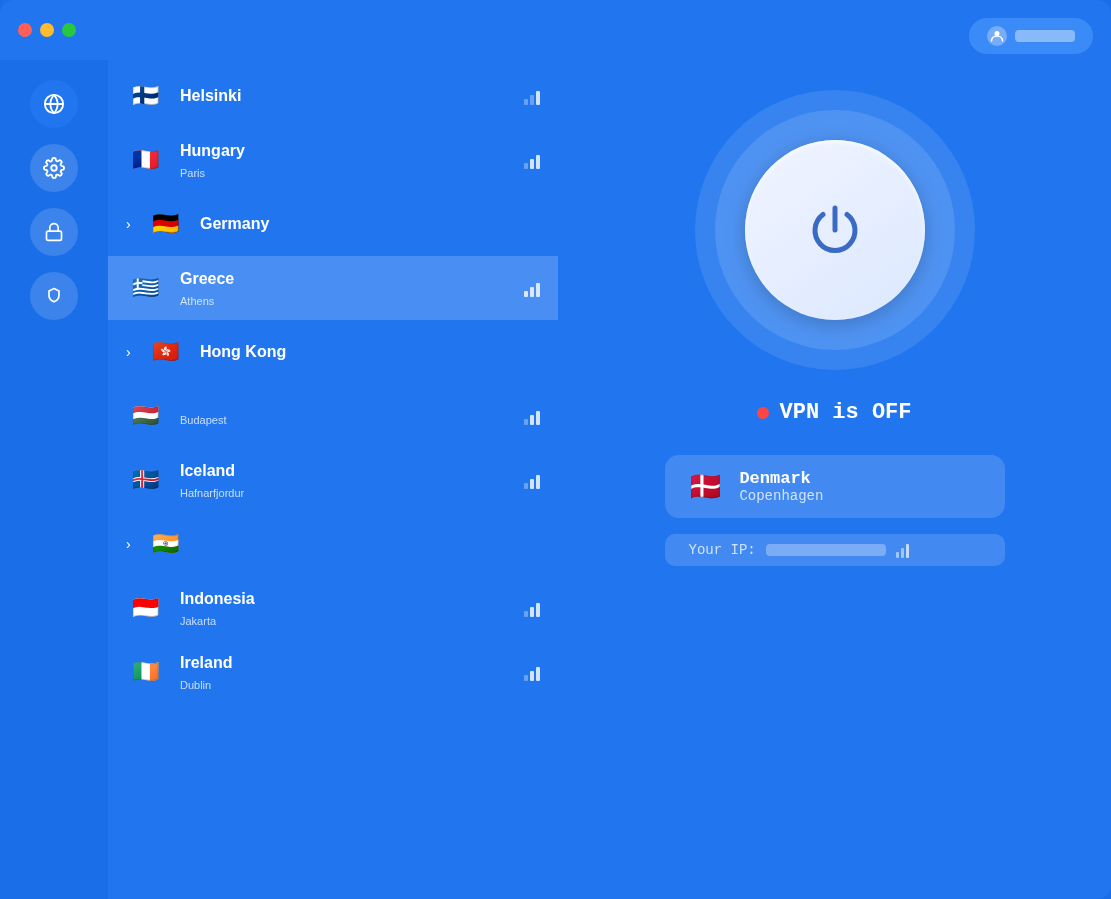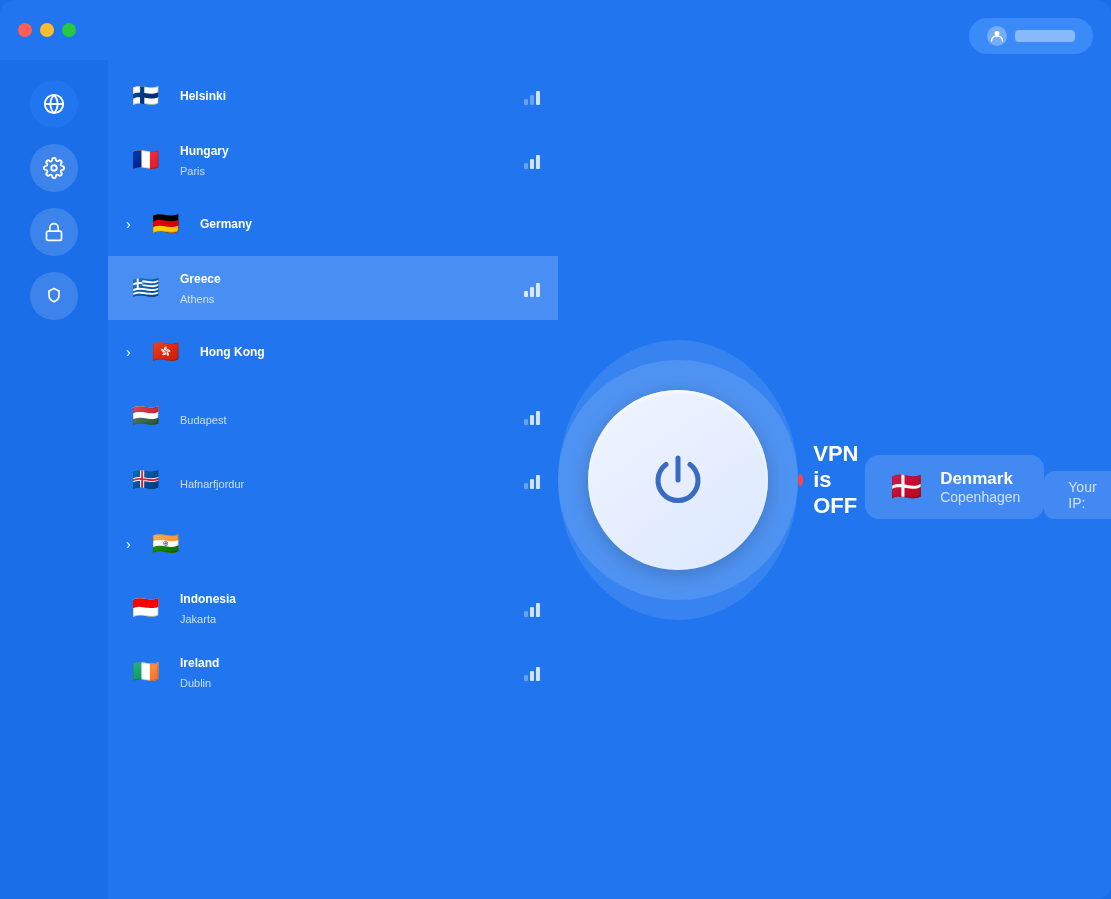--- a/index.html
+++ b/index.html
@@ -180,41 +180,42 @@
       margin-left: 20px;
     }
     .flag-circle.no-indent { margin-left: 0; }
 
     .server-info {
       flex: 1;
       padding-left: 14px;
     }
     .server-name {
       color: white;
-      font-size: 12px;
+      font-size: 16px;
       font-weight: 600;
     }
     .server-city {
       color: rgba(255,255,255,0.75);
       font-size: 11px;
       margin-top: 7px;
     }
 
     
     .main-area {
       position: absolute;
       left: 558px;
       top: 60px;
       right: 0;
       bottom: 0;
       display: flex;
-      flex-direction: row;
-      align-items: center;
-      justify-content: space-between;
+      flex-direction: column;
+      align-items: center;
+      justify-content: flex-start;
       padding-top: 30px;
+      font-family: Liberation Mono, monospace;
     }
 
     
     .power-ring-outer {
       width: 280px; height: 280px;
       border-radius: 50%;
       background: rgba(255,255,255,0.1);
       display: flex; align-items: center; justify-content: center;
       margin-bottom: 30px;
     }
@@ -459,20 +460,21 @@
         <div class="signal-bars">
           <div class="signal-bar" style="height:6px;opacity:0.4"></div>
           <div class="signal-bar" style="height:10px;"></div>
           <div class="signal-bar" style="height:14px;"></div>
         </div>
       </div>
 
       <div class="server-item">
         <div class="flag-circle no-indent">🇮🇸</div>
         <div class="server-info">
+          <div class="server-name">Iceland</div>
           <div class="server-city">Hafnarfjordur</div>
         </div>
         <div class="signal-bars">
           <div class="signal-bar" style="height:6px;opacity:0.4"></div>
           <div class="signal-bar" style="height:10px;"></div>
           <div class="signal-bar" style="height:14px;"></div>
         </div>
       </div>
 
       <div class="server-item expandable">

